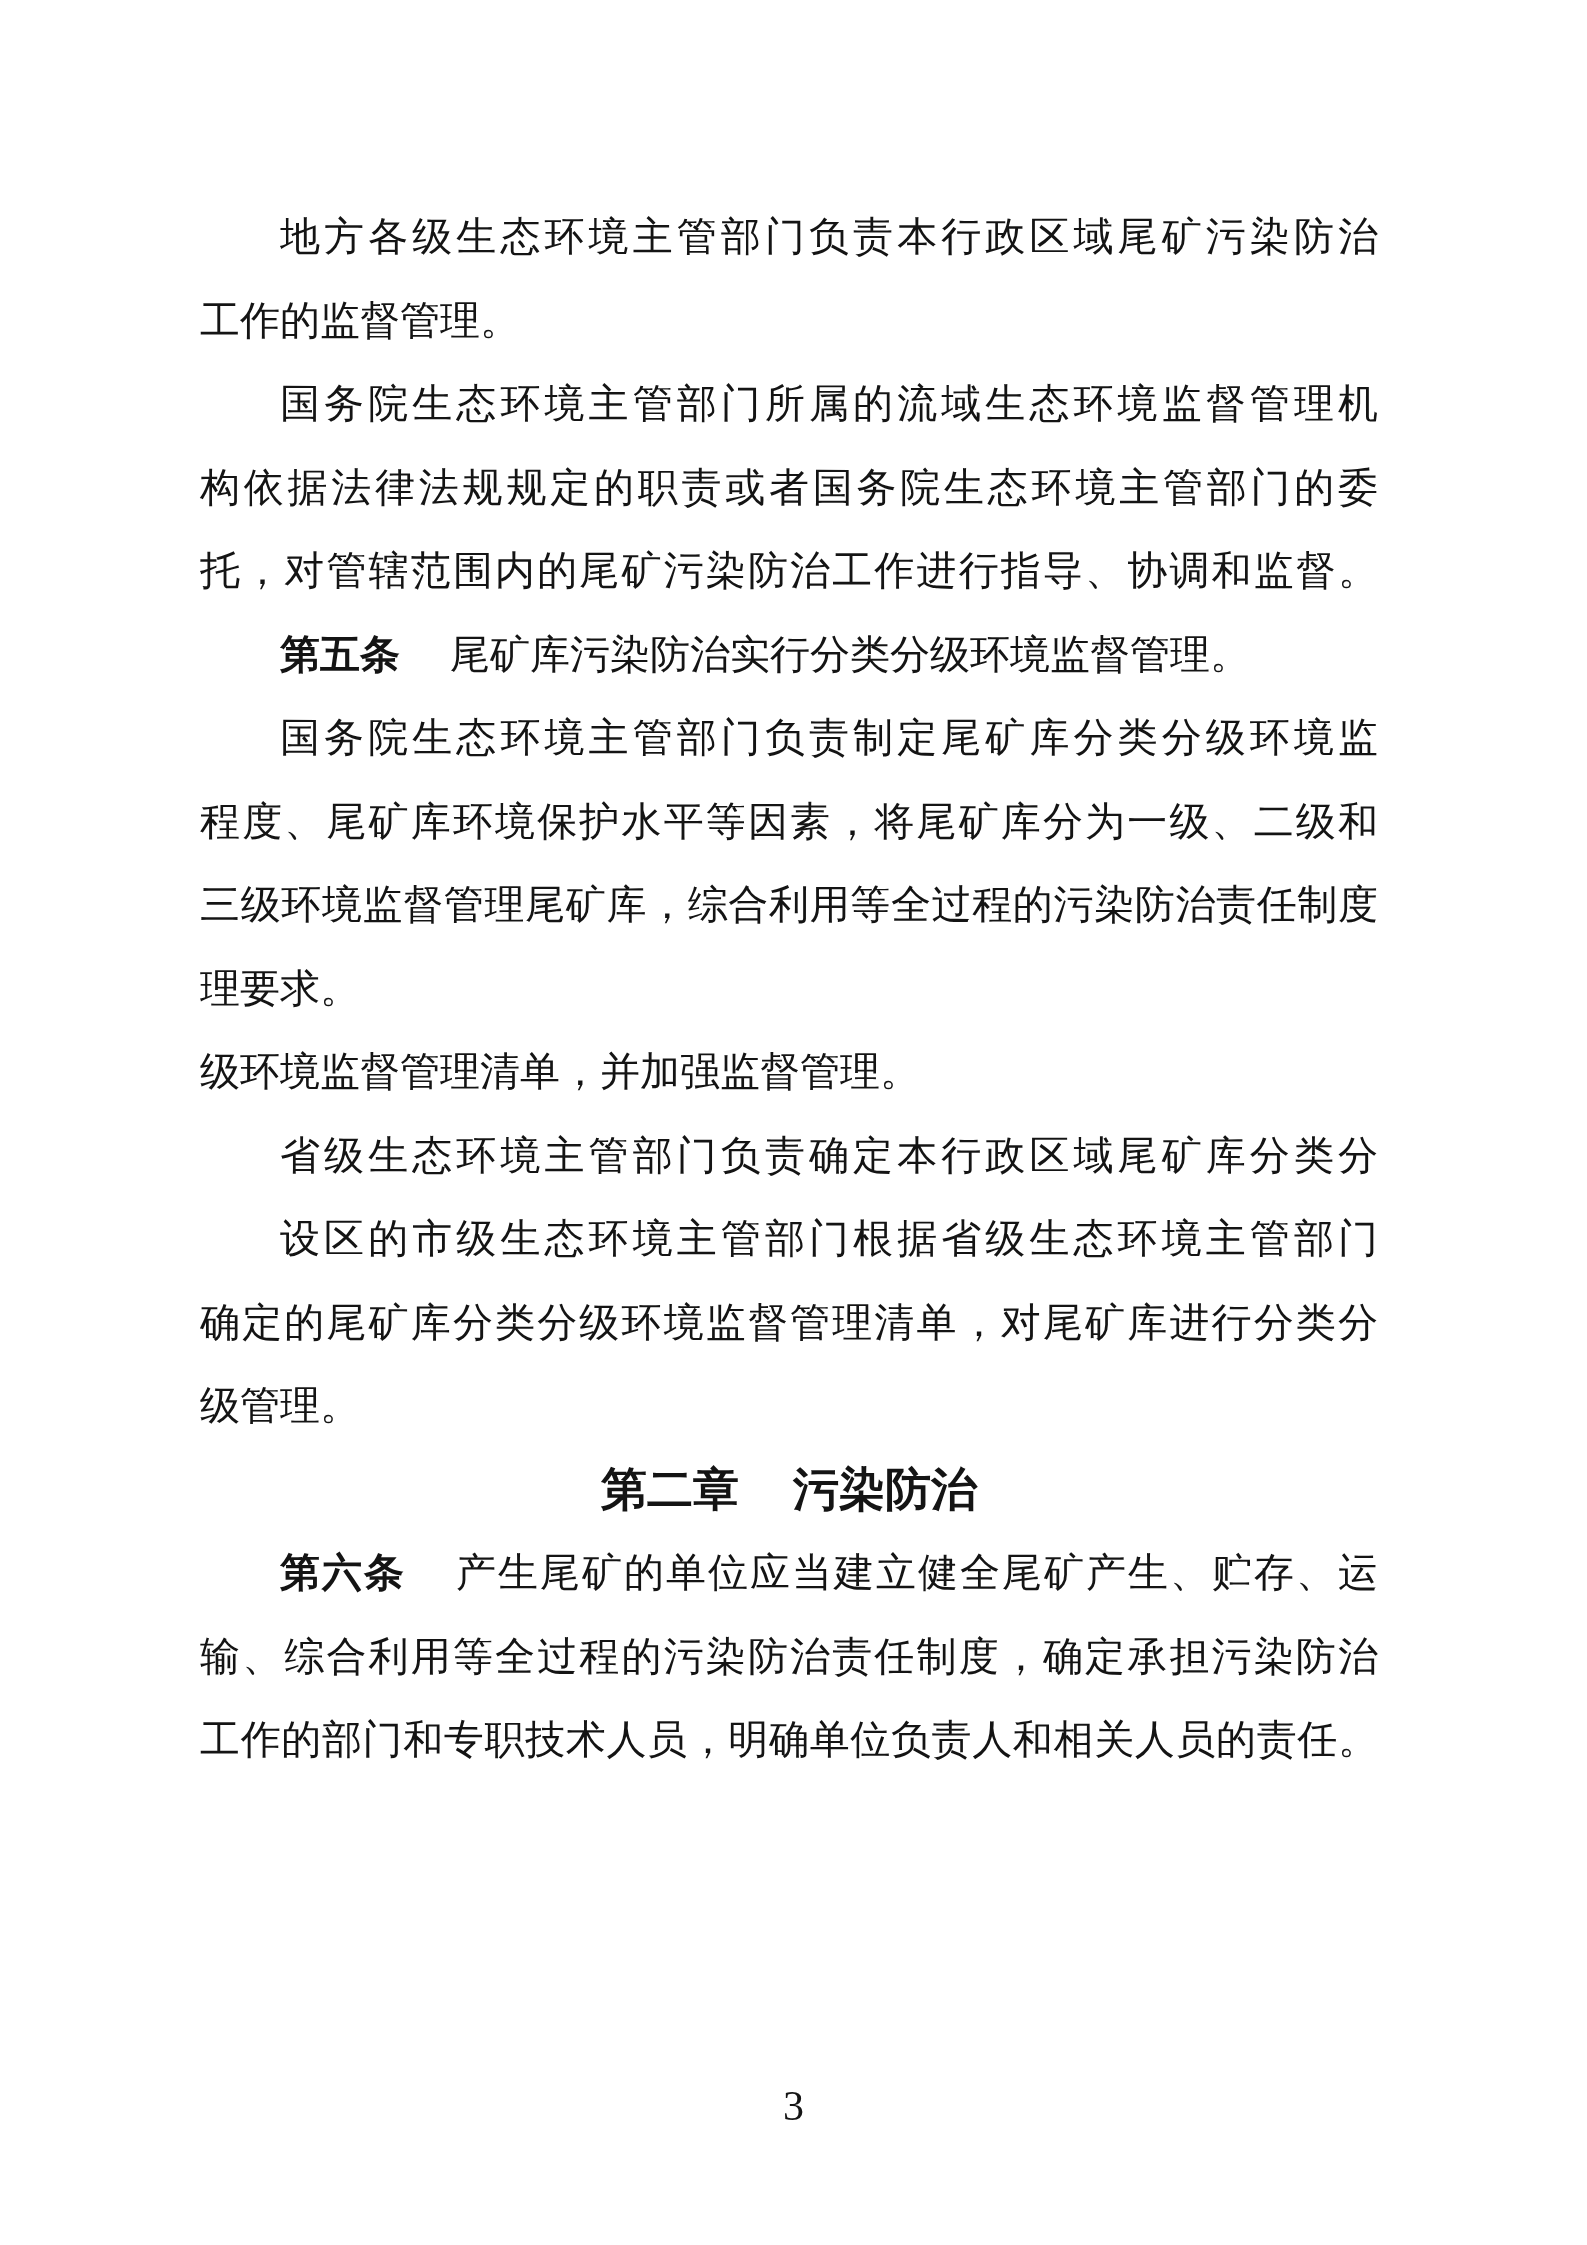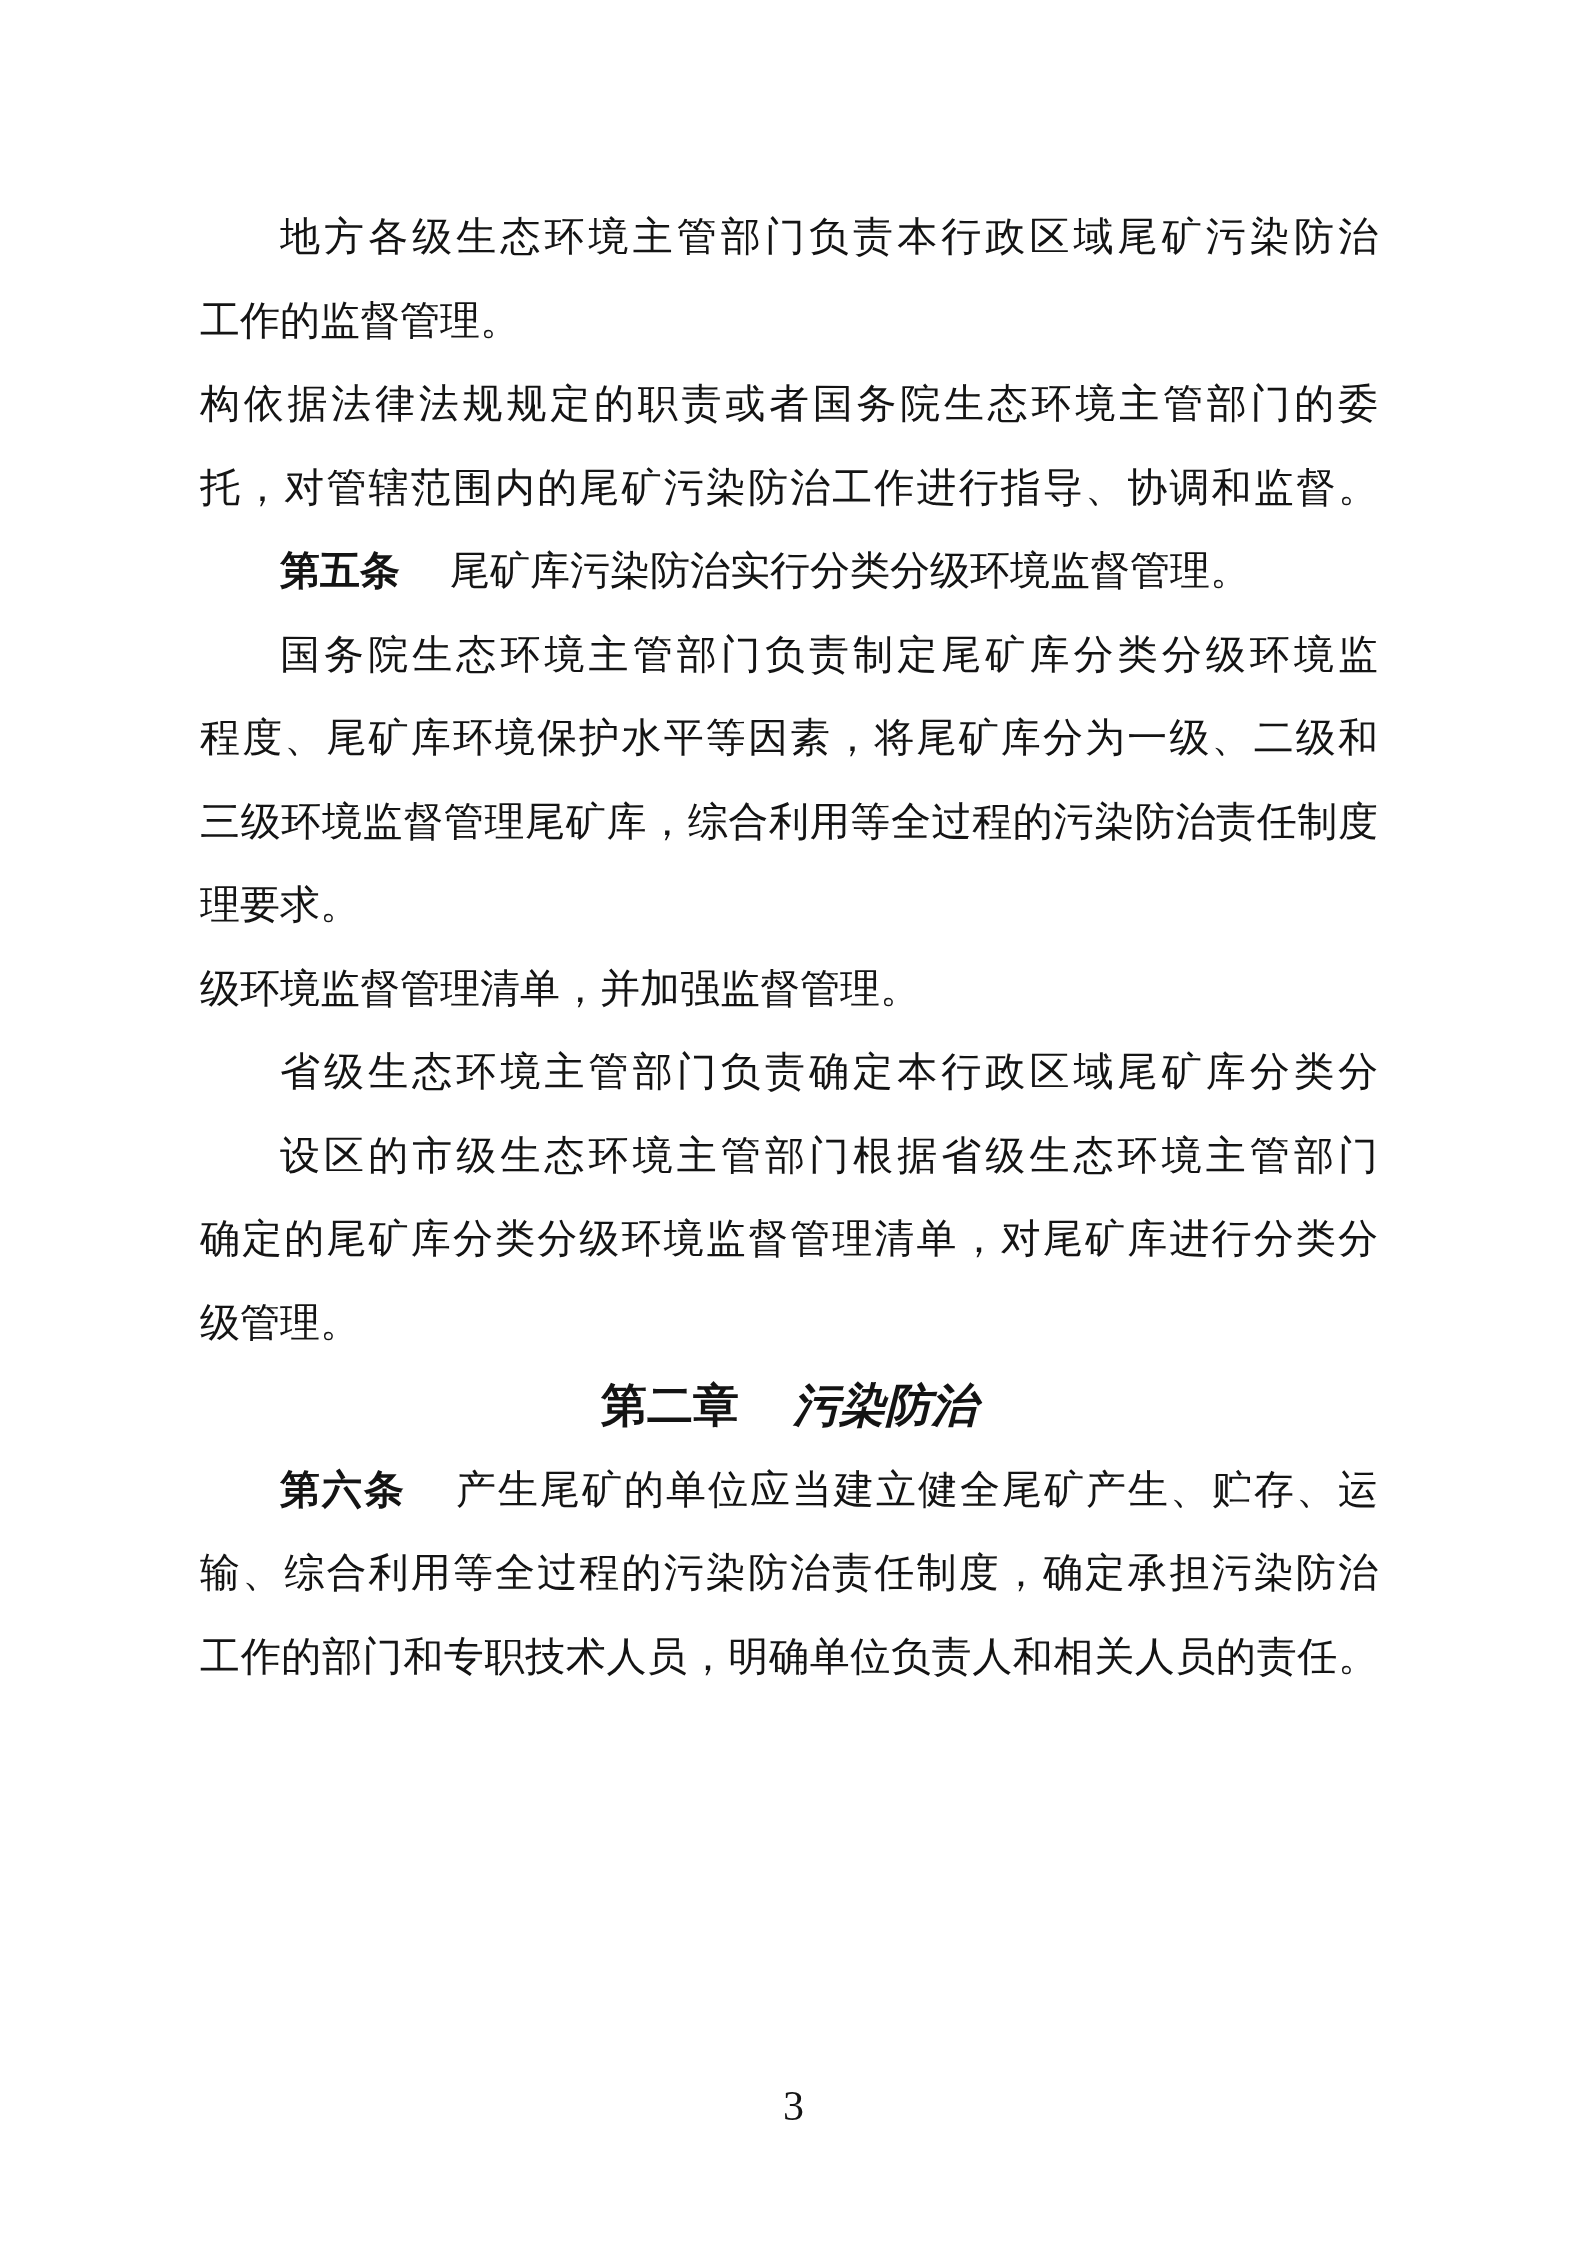--- a/index.html
+++ b/index.html
@@ -41,41 +41,42 @@
   .art {
     font-family: "Liberation Sans", "DejaVu Sans", sans-serif;
     font-weight: 700;
   }
   .rest { margin-left: 50px; }
   .heading {
     text-align: center;
     text-indent: 0;
     font-size: 46px;
   }
-  .hgap { margin-left: 54px; font-style: italic; }
+  .hgap { margin-left: 54px; }
   .pagenum {
     position: absolute;
     top: 2083px;
     left: 0;
     width: 100%;
     text-align: center;
     font-size: 42px;
     line-height: 1.1;
     color: #141414;
   }
 </style>
 </head>
 <body>
 
 <div class="doc">
   <div class="text-block">
 
     <div class="line j ind">地方各级生态环境主管部门负责本行政区域尾矿污染防治</div>
     <div class="line">工作的监督管理。</div>
 
+    <div class="line j ind">国务院生态环境主管部门所属的流域生态环境监督管理机</div>
     <div class="line j">构依据法律法规规定的职责或者国务院生态环境主管部门的委</div>
     <div class="line j">托，对管辖范围内的尾矿污染防治工作进行指导、协调和监督。</div>
 
     <div class="line ind">
       <span class="art">第五条</span><span class="rest">尾矿库污染防治实行分类分级环境监督管理。</span>
     </div>
 
     <div class="line j ind">国务院生态环境主管部门负责制定尾矿库分类分级环境监</div>
     <div class="line j">程度、尾矿库环境保护水平等因素，将尾矿库分为一级、二级和</div>
     <div class="line j">三级环境监督管理尾矿库，综合利用等全过程的污染防治责任制度</div>

